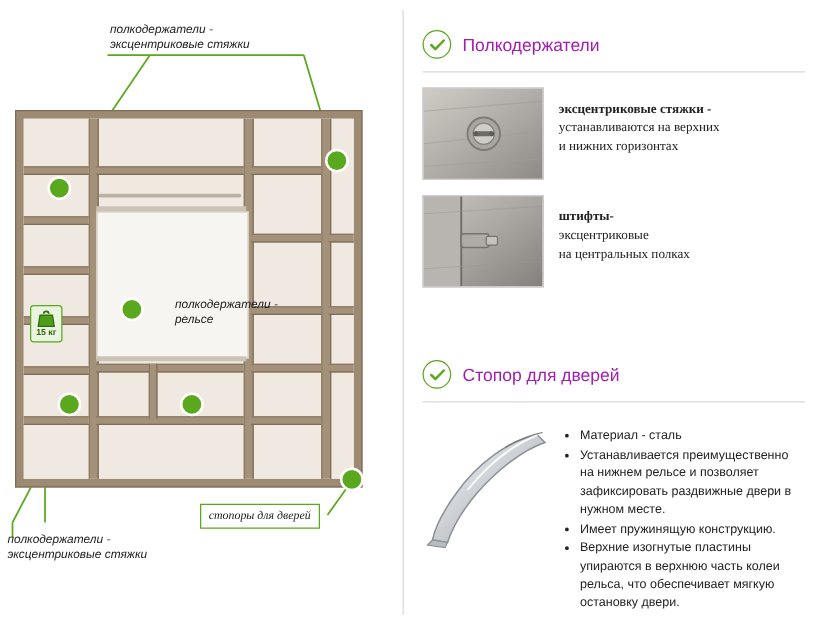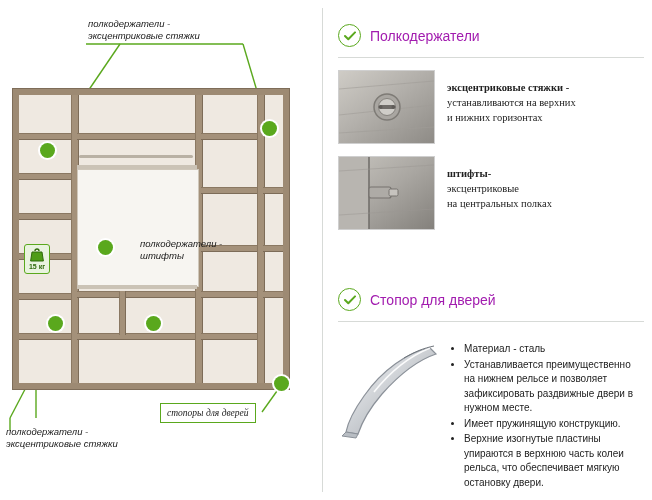--- a/index.html
+++ b/index.html
@@ -291,21 +291,21 @@
 
     <div class="dot" style="left:40px; top:143px;"></div>
     <div class="dot" style="left:262px; top:121px;"></div>
     <div class="dot" style="left:98px; top:240px;"></div>
     <div class="dot" style="left:48px; top:316px;"></div>
     <div class="dot" style="left:146px; top:316px;"></div>
     <div class="dot" style="left:274px; top:376px;"></div>
 
     <div class="callout" style="left:140px; top:238px; width:110px;">
       <div>полкодержатели -</div>
-      <div>штифты</div>
+      <div>рельсе</div>
     </div>
 
     <div class="callout-box" style="left:160px; top:403px;font-family:Liberation Serif, serif;">
       <span>стопоры для дверей</span>
     </div>
 
     <div class="callout" style="left:6px; top:426px; width:160px;">
       <div>полкодержатели -</div>
       <div>эксцентриковые стяжки</div>
     </div>

